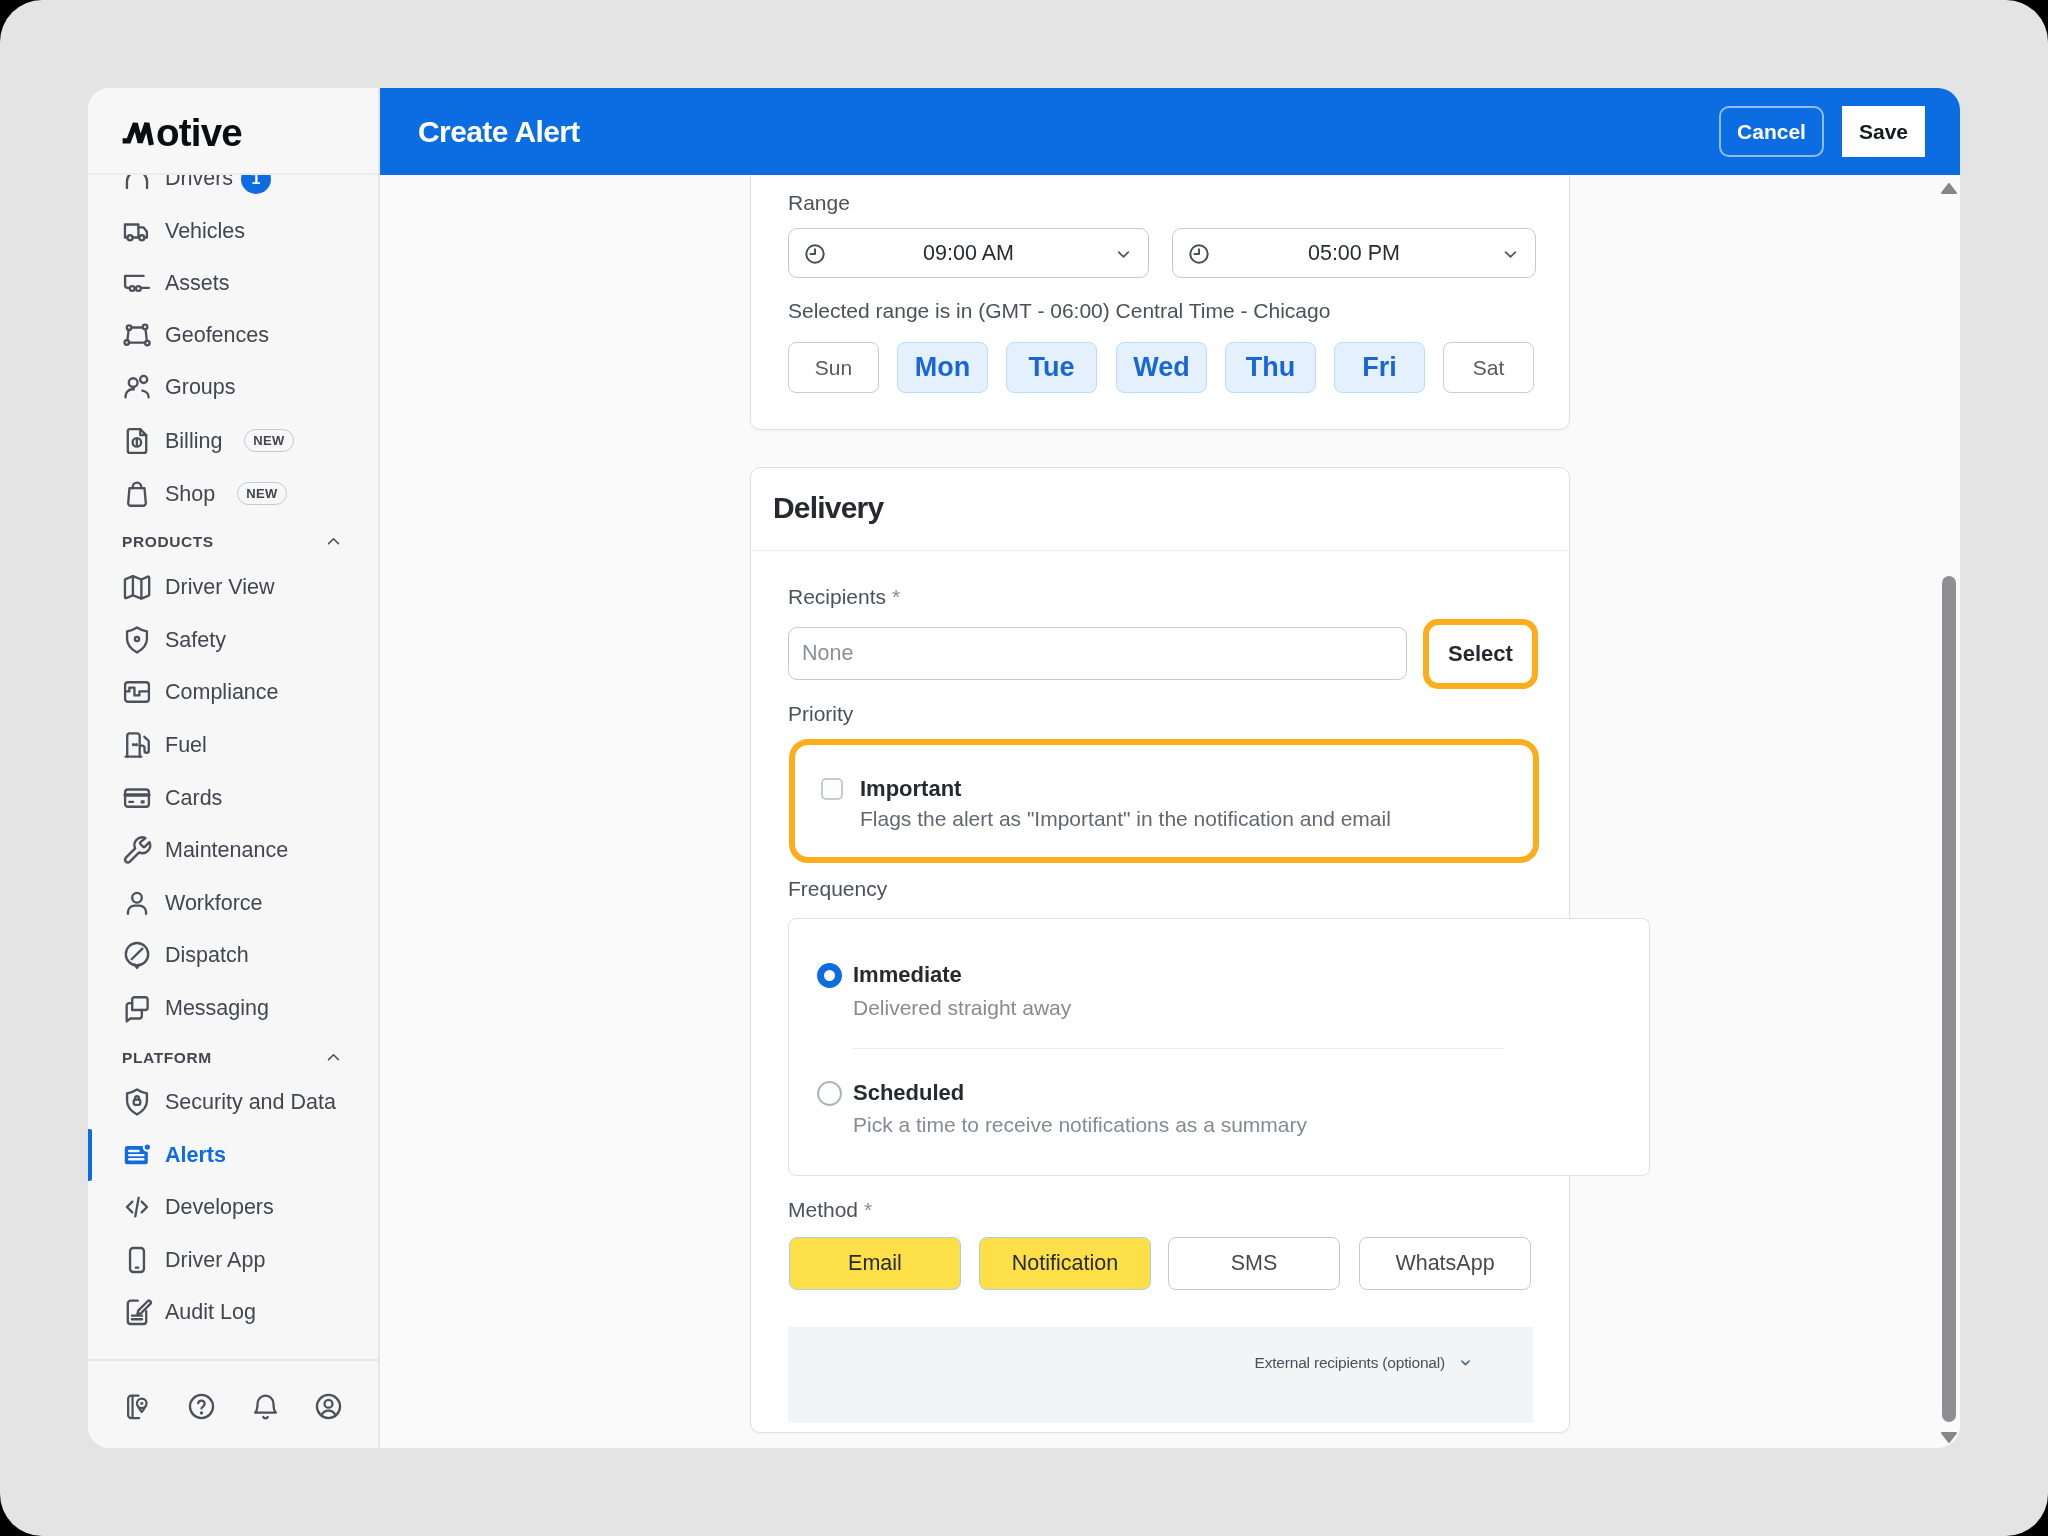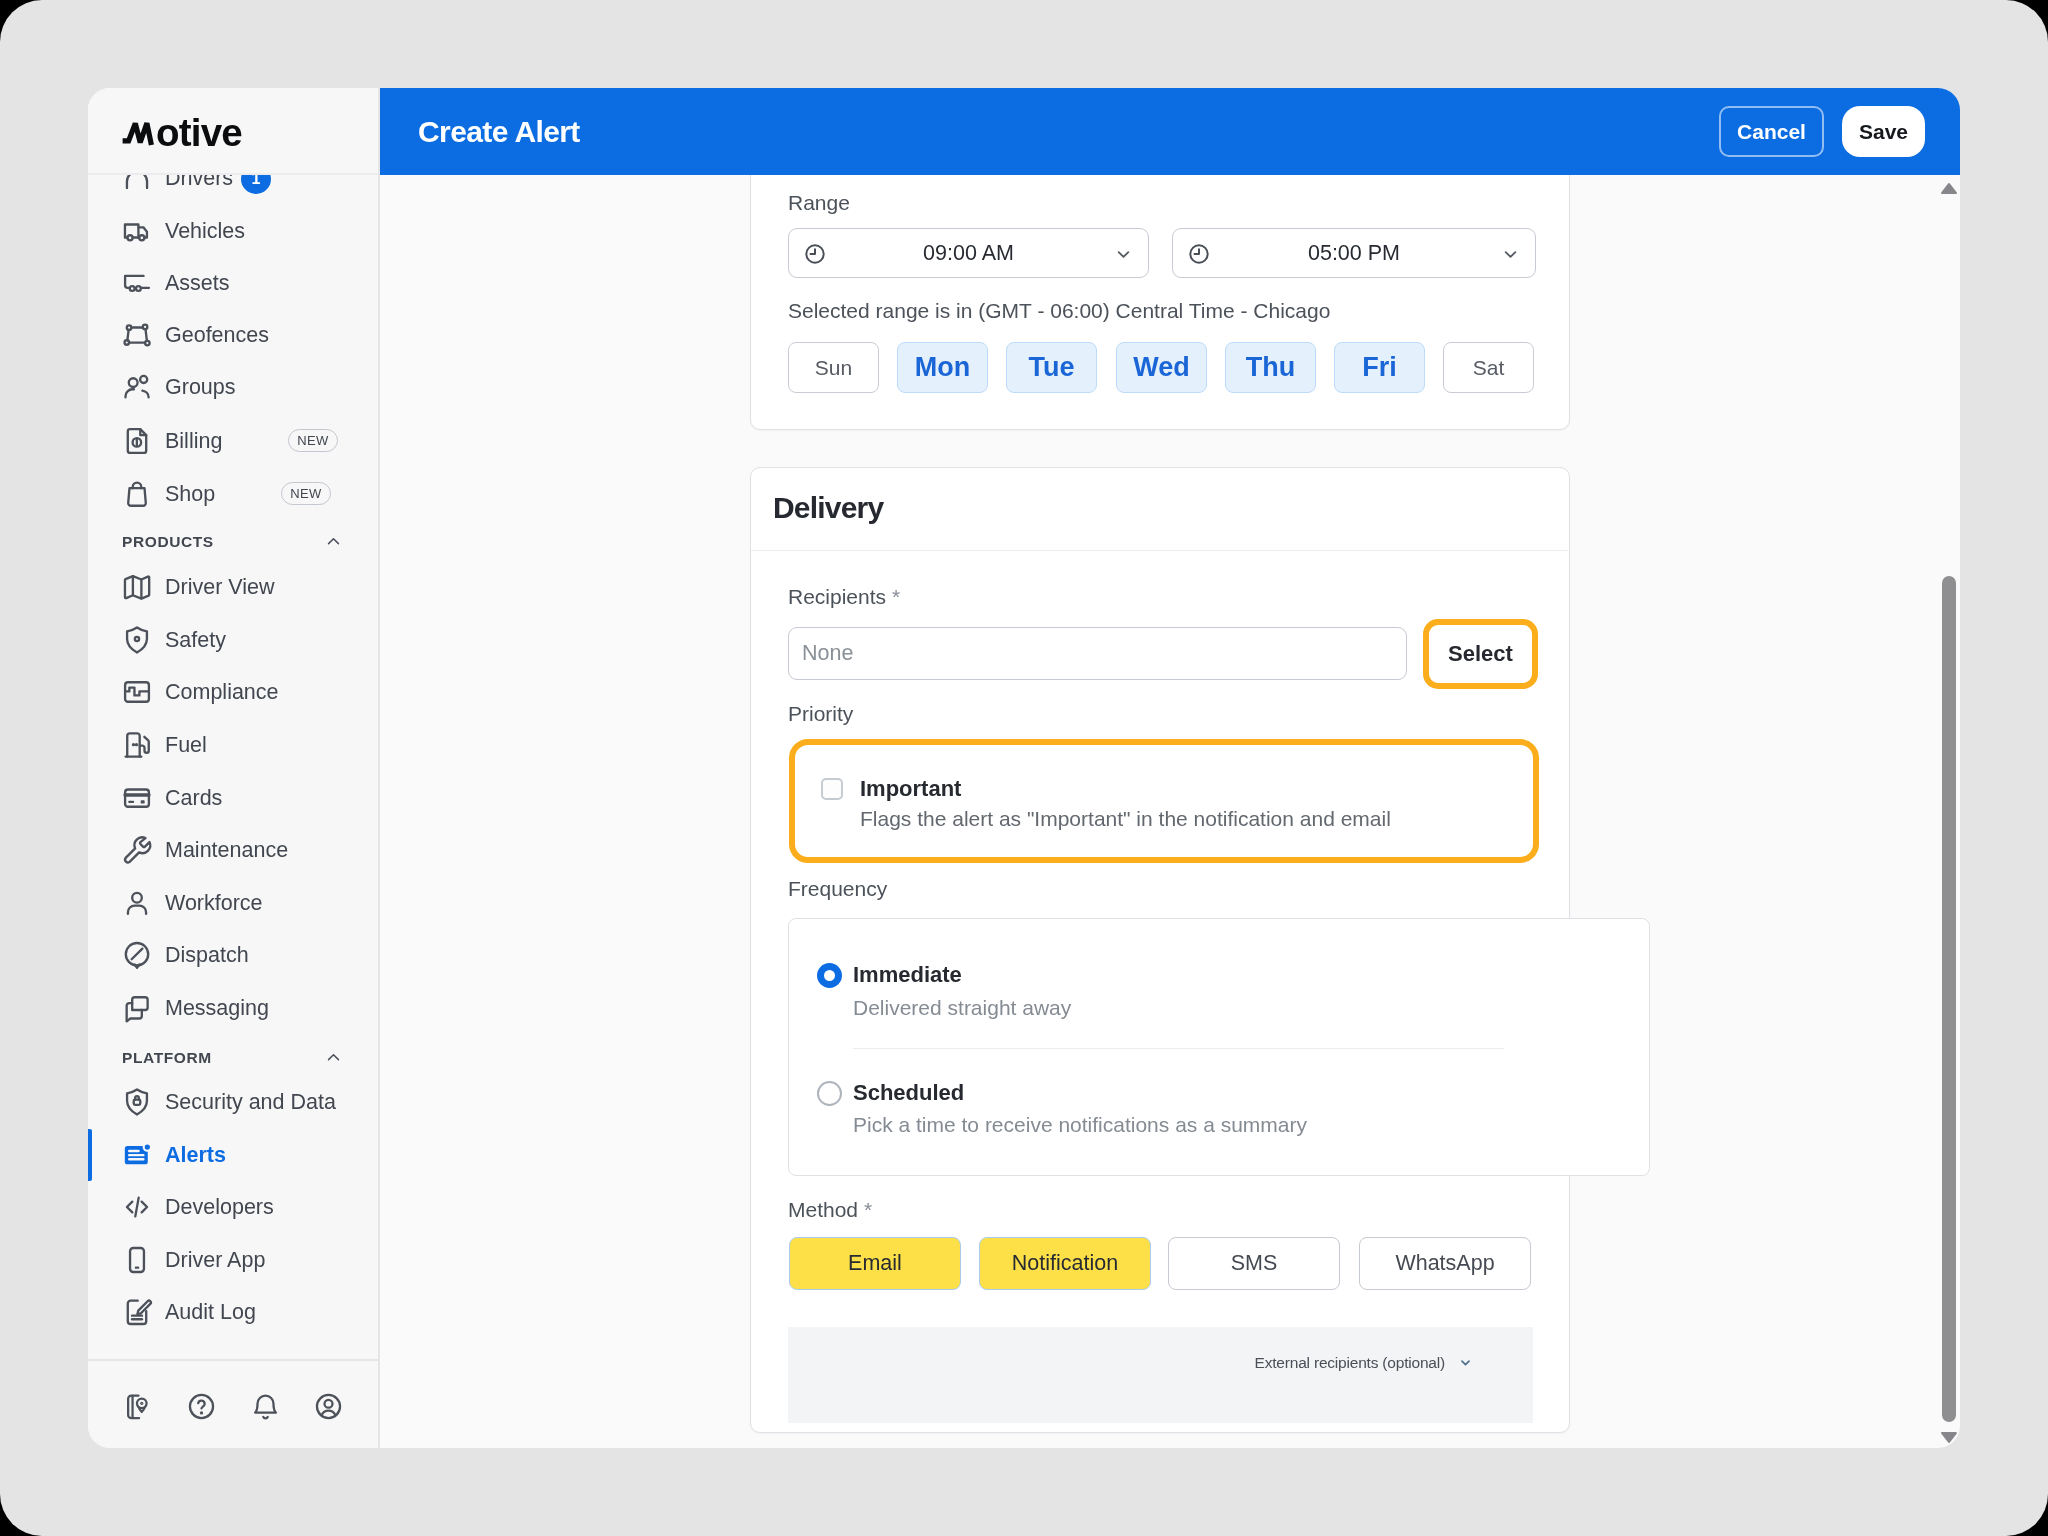--- a/index.html
+++ b/index.html
@@ -10,28 +10,28 @@
   .sidebar { position:absolute; left:0; top:0; width:292px; height:1360px; background:#F7F7F8; border-right:2px solid #E6E6E8; z-index:5; }
   .shead { position:absolute; left:0; top:0; width:290px; height:87px; background:#F7F7F8; border-bottom:2px solid #ECECEE; z-index:3; }
   .item { position:absolute; left:0; width:290px; height:52px; display:flex; align-items:center; }
   .item svg { position:absolute; left:32px; width:34px; height:34px; }
   .item span { position:absolute; left:77px; font-size:21.5px; color:#41464F; white-space:nowrap; }
   .item.active span { color:#0D6CE2; font-weight:700; }
   .abar { position:absolute; left:0; width:4px; height:52px; background:#0D6CE2; border-radius:0 2px 2px 0; z-index:4; }
   .sechead { position:absolute; left:34px; font-size:15.5px; font-weight:700; letter-spacing:.6px; color:#41464F; }
   .chev { position:absolute; left:237px; width:17px; height:17px; }
   .badge { position:absolute; top:76px; width:30px; height:30px; border-radius:50%; background:#0D6CE2; color:#fff; font-size:16px; font-weight:700; display:flex; align-items:center; justify-content:center; z-index:2;}
-  .newpill { position:absolute; height:23px; border:1.5px solid #C3C7CE; border-radius:12px; font-size:13px; font-weight:400; letter-spacing:.4px; color:#41464F; display:flex; align-items:center; justify-content:center; background:transparent;margin-left:44px; }
+  .newpill { position:absolute; height:23px; border:1.5px solid #C3C7CE; border-radius:12px; font-size:13px; font-weight:700; letter-spacing:.4px; color:#41464F; display:flex; align-items:center; justify-content:center; background:transparent; }
   .sfoot { position:absolute; left:0; top:1271px; width:290px; height:89px; border-top:2px solid #E6E6E8; }
   .sfoot svg { position:absolute; top:29px; width:33px; height:33px; }
   
   .topbar { position:absolute; left:292px; top:0; width:1580px; height:87px; background:#0C6DE2; z-index:6; }
   .tbtitle { position:absolute; left:38px; top:0; height:87px; display:flex; align-items:center; color:#fff; font-size:30px; font-weight:700; letter-spacing:-0.6px; }
   .btn-cancel { position:absolute; left:1339px; top:18px; width:105px; height:51px; border:2px solid rgba(255,255,255,.55); border-radius:10px; color:#fff; font-size:21px; font-weight:700; display:flex; align-items:center; justify-content:center; }
-  .btn-save { position:absolute; left:1462px; top:18px; width:83px; height:51px; background:#fff; border-radius:18px; color:#15181C; font-size:21px; font-weight:700; display:flex; align-items:center; justify-content:center; }
+  .btn-save { position:absolute; left:1462px; top:18px; width:83px; height:51px; background:#fff; border-radius:0; color:#15181C; font-size:21px; font-weight:700; display:flex; align-items:center; justify-content:center; }
   
   .card { position:absolute; background:#fff; border:1.5px solid #DFE1E5; border-radius:10px; box-shadow:0 1px 2px rgba(16,24,40,.04); }
   .lbl { position:absolute; font-size:21px; color:#4C525A; white-space:nowrap; }
   .lbl .ast { color:#878C94; }
   .tinput { position:absolute; height:50px; border:1.5px solid #C6CAD1; border-radius:9px; background:#fff; }
   .tinput .tval { position:absolute; left:0; right:0; top:0; bottom:0; display:flex; align-items:center; justify-content:center; font-size:21.5px; color:#272B31; }
   .tinput svg.clk { position:absolute; left:14px; top:13px; width:24px; height:24px; }
   .tinput svg.cdn { position:absolute; right:14px; top:15px; width:21px; height:21px; }
   .pill { position:absolute; width:91px; height:51px; border-radius:8px; font-size:21px; display:flex; align-items:center; justify-content:center; }
   .pill.off { background:#fff; border:1.5px solid #C9CDD3; color:#565B63; }

